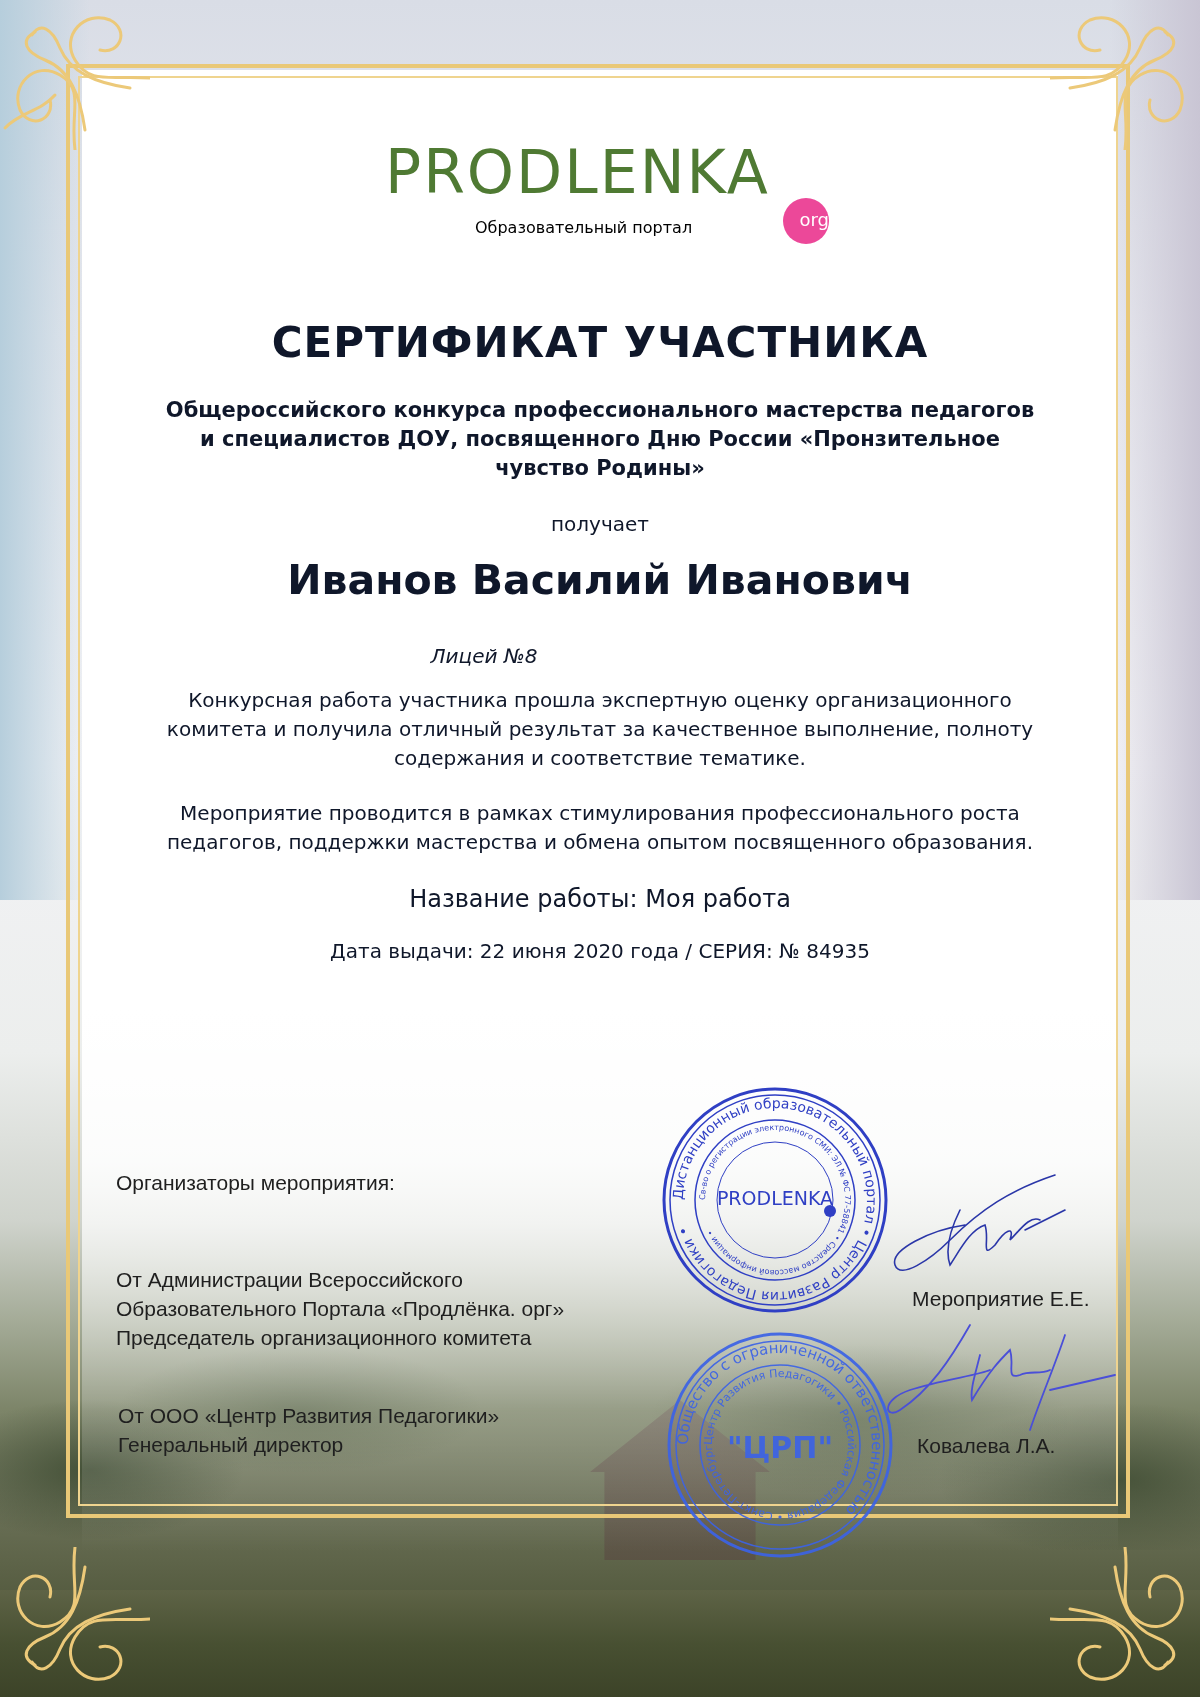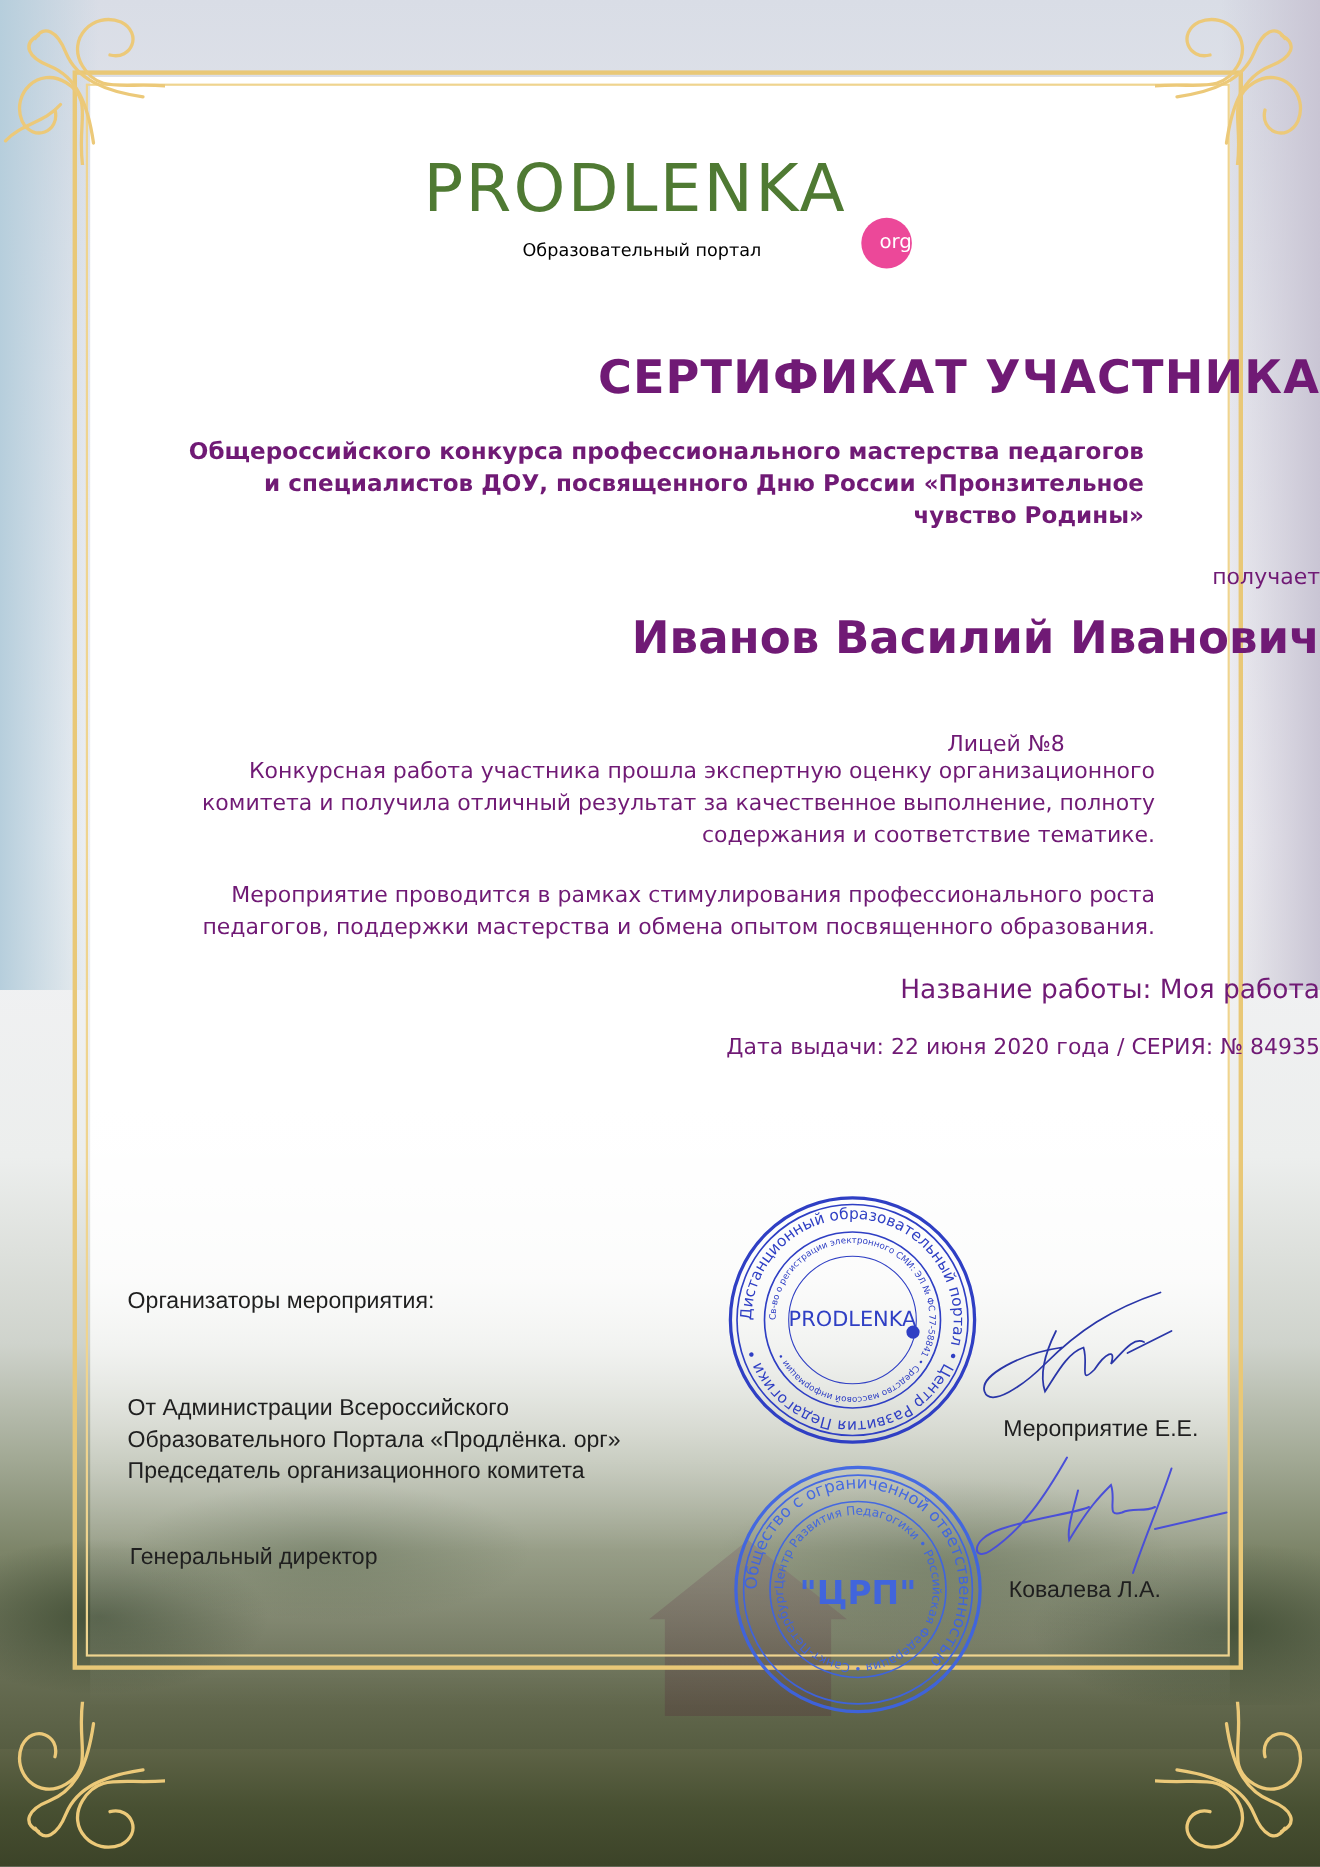--- a/index.html
+++ b/index.html
@@ -60,21 +60,21 @@
     border: 2px solid #efd48f; box-sizing: border-box; pointer-events: none;
   }
   .flourish { position: absolute; width: 150px; height: 150px; pointer-events: none; }
   .flourish svg { width: 100%; height: 100%; }
   .fl-tl { left: 0; top: 0; }
   .fl-tr { right: 0; top: 0; transform: scaleX(-1); }
   .fl-bl { left: 0; bottom: 0; transform: scaleY(-1); }
   .fl-br { right: 0; bottom: 0; transform: scale(-1,-1); }
 
   .content { position: absolute; left: 0; top: 0; width: 1200px; }
-  .center { text-align: right; color: #701a75; }
+  .center { text-align: center; color: #0f172a; }
 
   
   .logo { position: absolute; left: 385px; top: 140px; width: 450px; height: 110px; }
   .logo-word {
     position: absolute; left: 0; top: 0;
     font-family: "DejaVu Sans", sans-serif; font-size: 60px; letter-spacing: 2px;
     color: #4f7a33; font-weight: normal; line-height: 64px;
   }
   .logo-sub {
     position: absolute; left: 90px; top: 78px; font-size: 16px; color: #000000;
@@ -91,21 +91,21 @@
   }
   .subtitle {
     position: absolute; left: 160px; width: 880px; top: 396px;
     font-size: 21px; font-weight: bold; line-height: 29px;
   }
   .receives { position: absolute; left: 0; width: 1200px; top: 512px; font-size: 20px; }
   .name {
     position: absolute; left: 0; width: 1200px; top: 556px;
     font-size: 41px; font-weight: bold;
   }
-  .org { position: absolute; left: 0; width: 968px; top: 664px; font-size: 20px; }
+  .org { position: absolute; left: 0; width: 968px; top: 644px; font-size: 20px; font-style: italic; }
   .para1 {
     position: absolute; left: 150px; width: 900px; top: 686px;
     font-size: 20px; line-height: 29px;
   }
   .para2 {
     position: absolute; left: 150px; width: 900px; top: 799px;
     font-size: 20px; line-height: 29px;
   }
   .work { position: absolute; left: 0; width: 1200px; top: 885px; font-size: 24px; }
   .issue { position: absolute; left: 0; width: 1200px; top: 939px; font-size: 20px; }
@@ -205,20 +205,21 @@
 
   <div class="sig-text org-label">Организаторы мероприятия:</div>
   <div class="sig-text org1">
     <div>От Администрации Всероссийского</div>
     <div>Образовательного Портала «Продлёнка. орг»</div>
     <div>Председатель организационного комитета</div>
   </div>
   <div class="sig-text signer1">Мероприятие Е.Е.</div>
 
   <div class="sig-text org2">
+    <div>От ООО «Центр Развития Педагогики»</div>
     <div>Генеральный директор</div>
   </div>
   <div class="sig-text signer2">Ковалева Л.А.</div>
 
   <div class="stamp stamp1">
     <svg viewBox="0 0 230 230">
       <defs>
         <path id="s1outer" d="M115,115 m-92,0 a92,92 0 1,1 184,0 a92,92 0 1,1 -184,0"></path>
         <path id="s1inner" d="M115,115 m-70,0 a70,70 0 1,1 140,0 a70,70 0 1,1 -140,0"></path>
       </defs>

